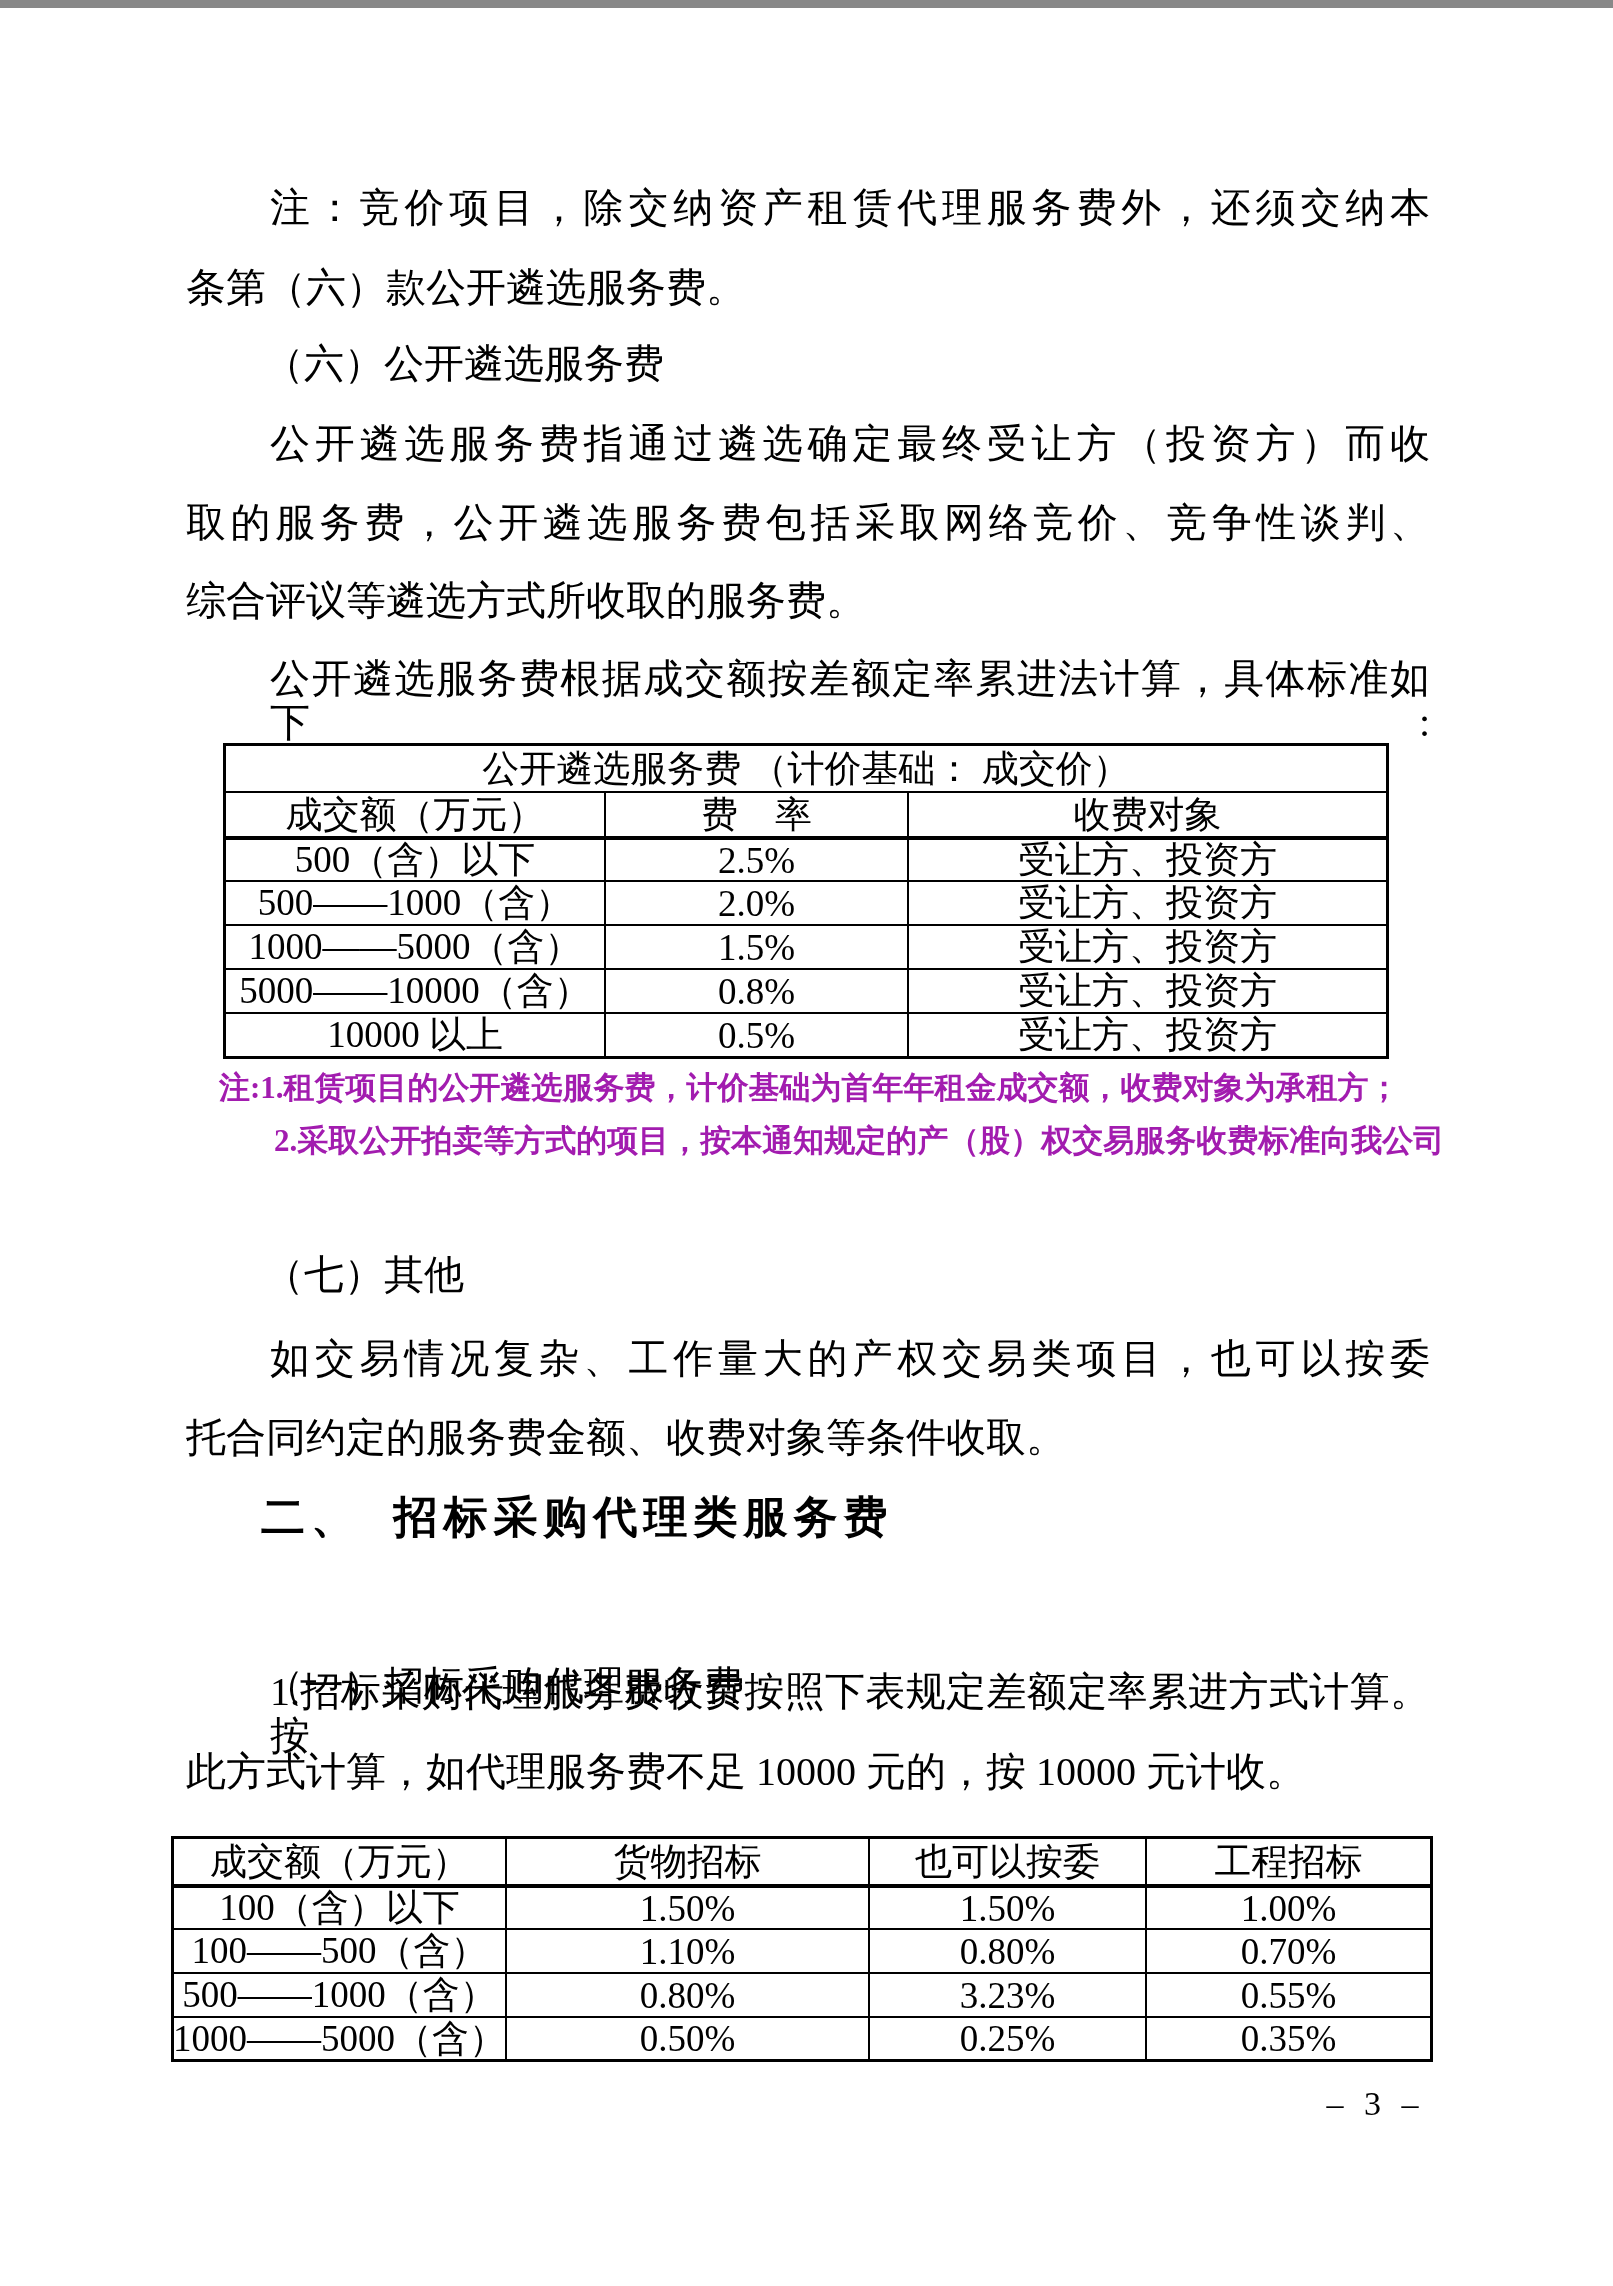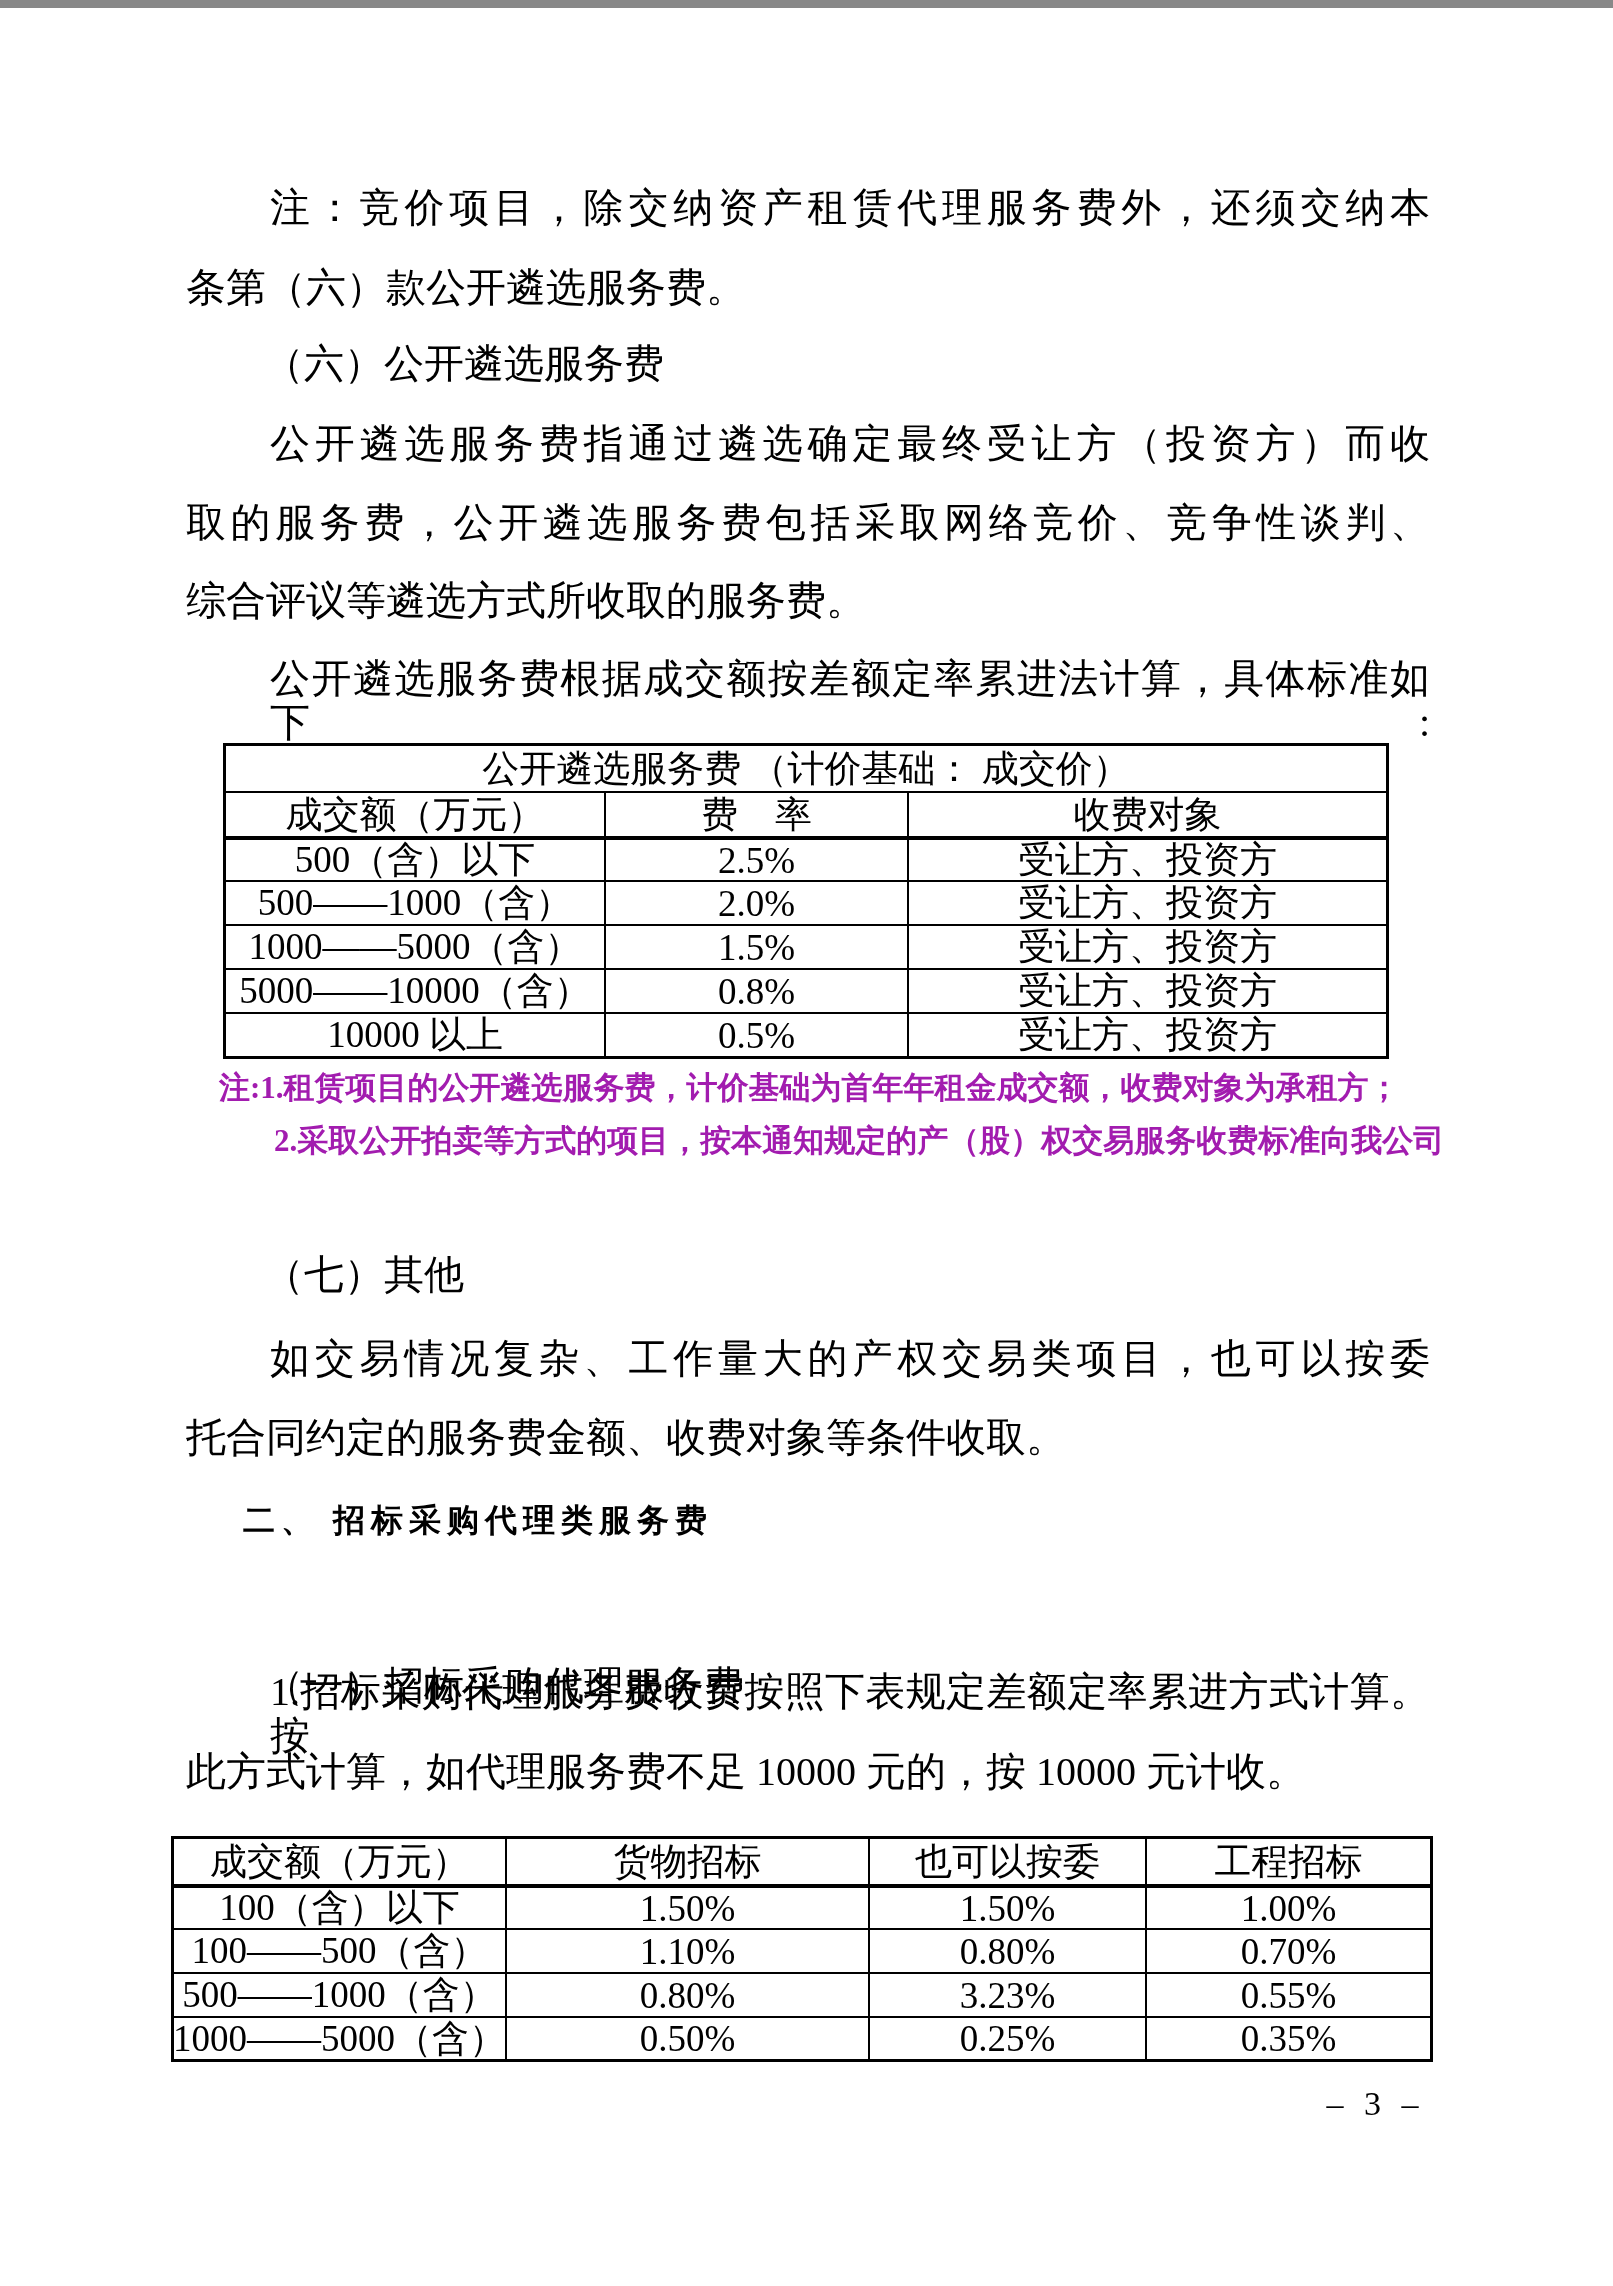--- a/index.html
+++ b/index.html
@@ -32,25 +32,25 @@
   .ind2 { left: 264px; }
   .note {
     position: absolute;
     font-size: 31px;
     line-height: 36px;
     font-weight: bold;
     white-space: pre;
     color: #a21caf;
   }
   .h2 {
-    font-family: Liberation Serif, serif;
+    font-family: Liberation Mono, monospace;
     font-weight: bold;
-    font-size: 32px;
+    font-size: 44px;
     letter-spacing: 6px;
-    left: 243px;
+    left: 261px;
   }
   .pageno {
     position: absolute;
     left: 1306px;
     top: 2077px;
     width: 139px;
     text-align: center;
     font-size: 34px;
     letter-spacing: 6px;
   }

